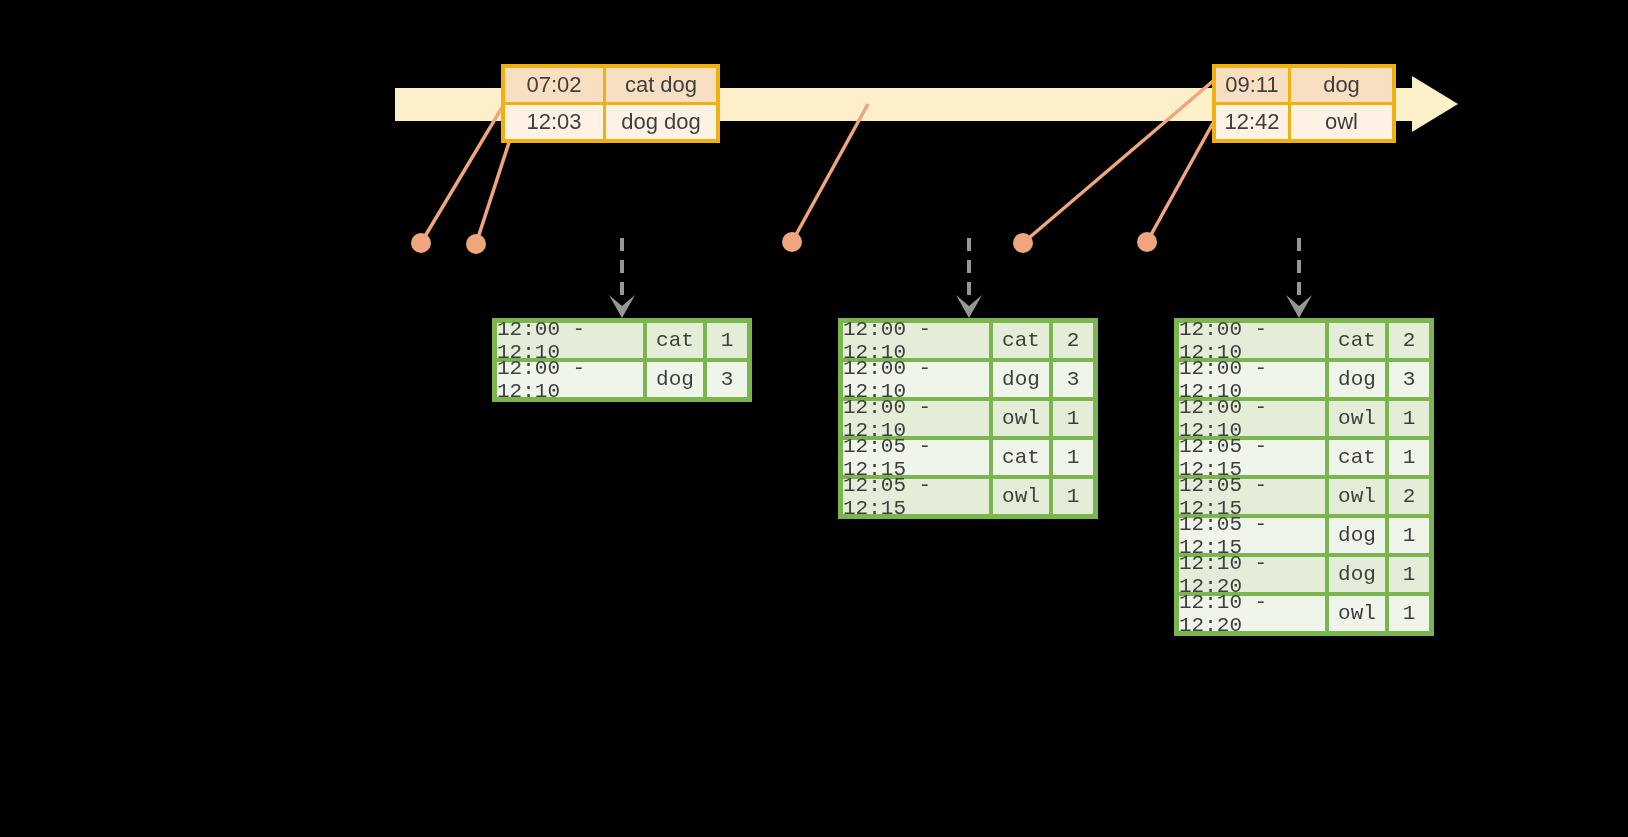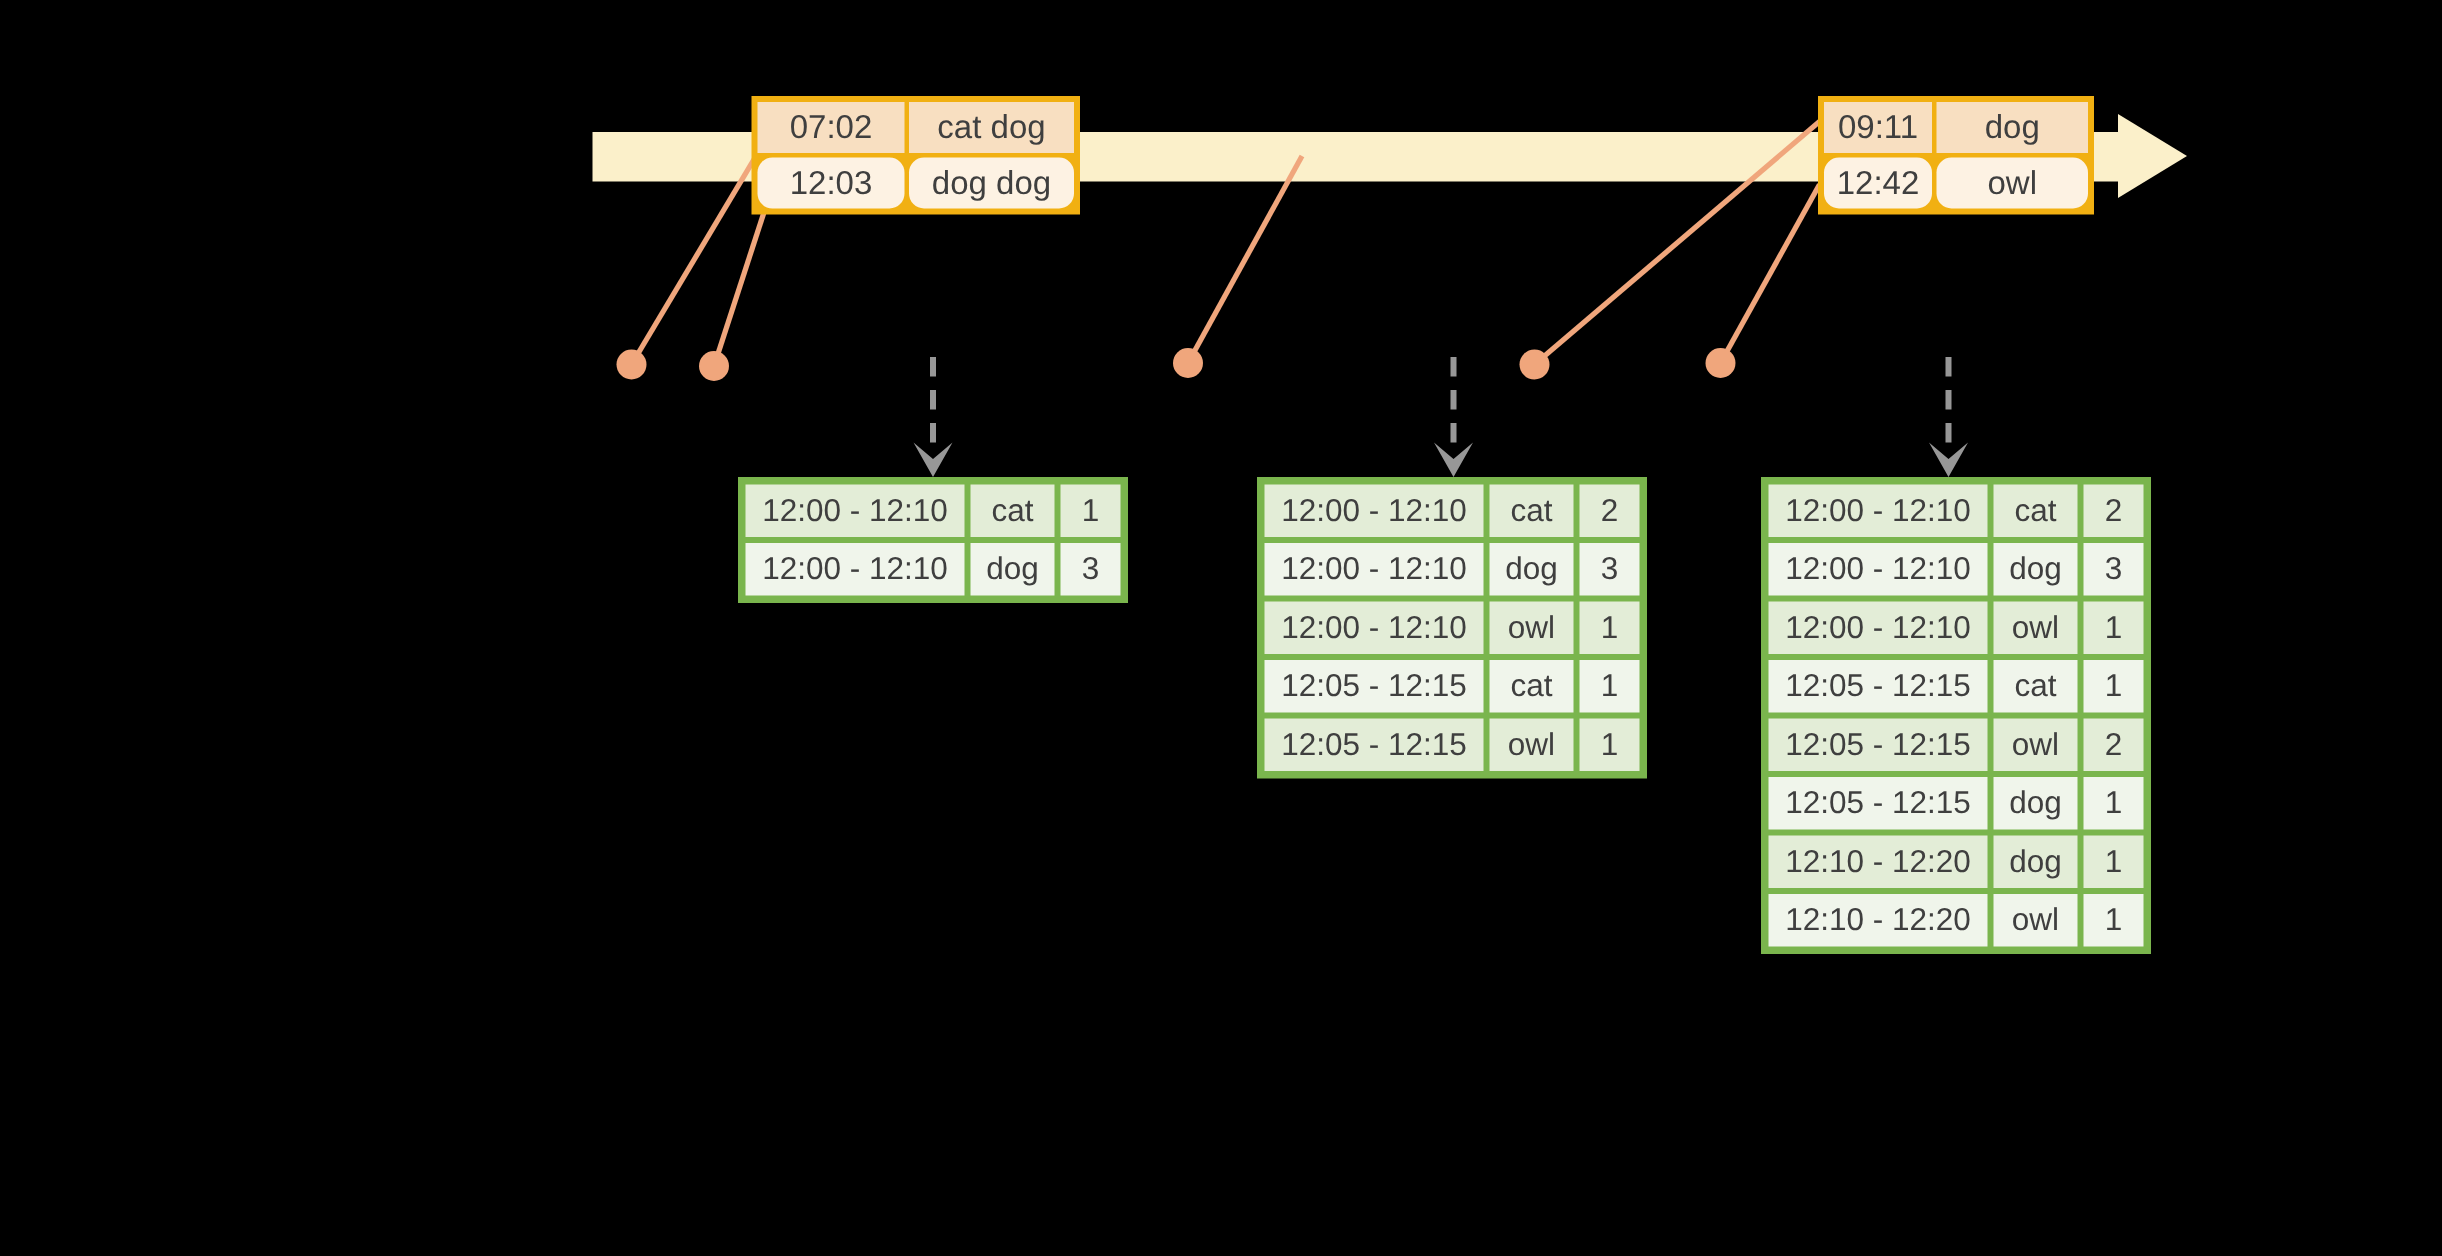--- a/index.html
+++ b/index.html
@@ -41,24 +41,24 @@
     border-left:46px solid var(--band);
   }
 
   .ev{position:absolute;display:grid;gap:3px;padding:4px;background:var(--event-border);}
   #ev1{left:501px;top:64px;grid-template-columns:98px 110px;grid-auto-rows:34px;}
   #ev2{left:866px;top:85px;grid-template-columns:82px 114px;grid-auto-rows:34px;}
   #ev3{left:1212px;top:64px;grid-template-columns:72px 101px;grid-auto-rows:34px;}
   .cell{display:flex;align-items:center;justify-content:center;color:var(--text);}
   .ev .cell{font-size:22px;}
   .ev .cell.odd{background:var(--event-row-odd);}
-  .ev .cell.even{background:var(--event-row-even);border-radius:10px;}
+  .ev .cell.even{background:var(--event-row-even);}
 
   .res{position:absolute;display:grid;gap:4px;padding:5px;background:var(--result-border);
-       grid-template-columns:146px 56px 40px;grid-auto-rows:35px;}
+       grid-template-columns:146px 56px 40px;grid-auto-rows:35px;font-family:Liberation Mono, monospace;}
   #res1{left:492px;top:318px;}
   #res2{left:838px;top:318px;}
   #res3{left:1174px;top:318px;}
   .res .cell{font-size:21px;}
   .res .cell.odd{background:var(--result-row-odd);}
   .res .cell.even{background:var(--result-row-even);}
 </style>
 </head>
 <body>
 

